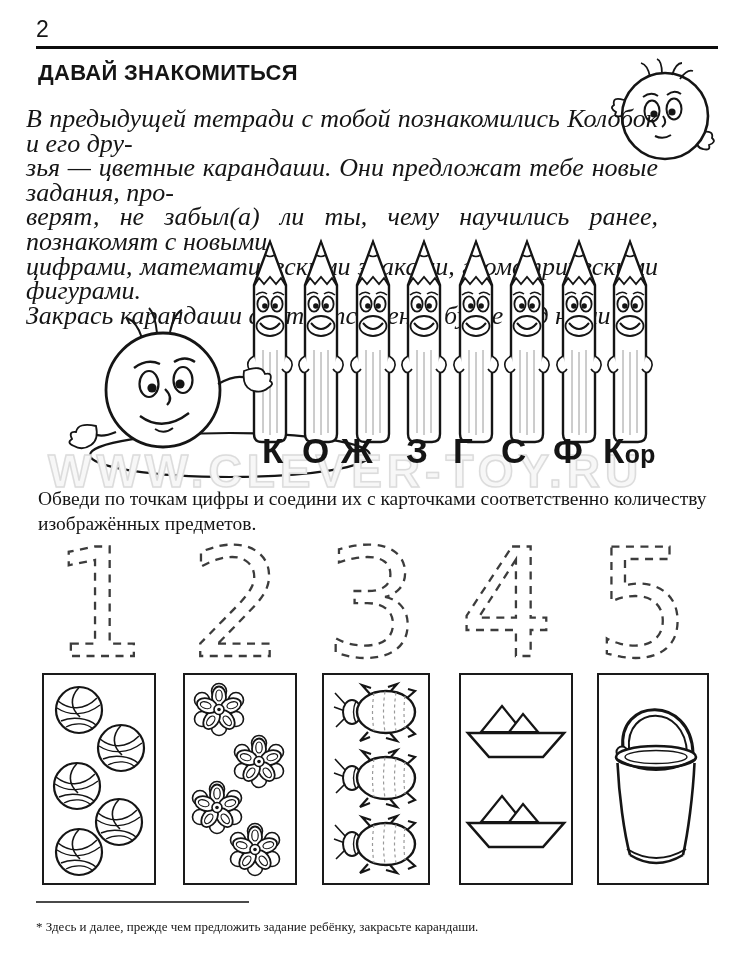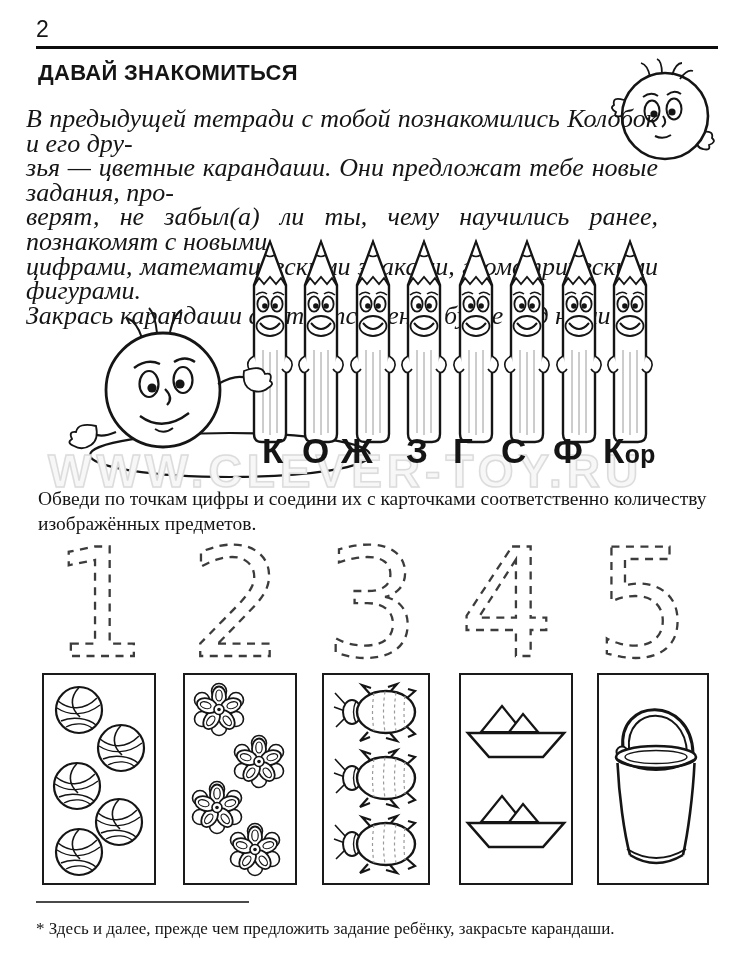--- a/index.html
+++ b/index.html
@@ -37,21 +37,21 @@
 
   .card{position:absolute;top:673px;height:208px;border:2px solid #1a1a1a;background:#fff;}
   .card svg{display:block;width:100%;height:100%;}
   .card1{left:42px;width:110px;}
   .card2{left:183px;width:110px;}
   .card3{left:322px;width:104px;}
   .card4{left:459px;width:110px;}
   .card5{left:597px;width:108px;}
 
   .footnote-rule{left:36px;top:901px;width:213px;height:2px;background:#4a4a4a;}
-  .footnote{left:36px;top:919px;width:700px;font-size:17px;}
+  .footnote{left:36px;top:919px;width:700px;font-size:13px;}
 
   .defs-holder{position:absolute;width:0;height:0;overflow:hidden;}
 </style>
 </head>
 <body>
 
 <div class="page">
 
   <svg class="defs-holder" aria-hidden="true">
     <defs>

